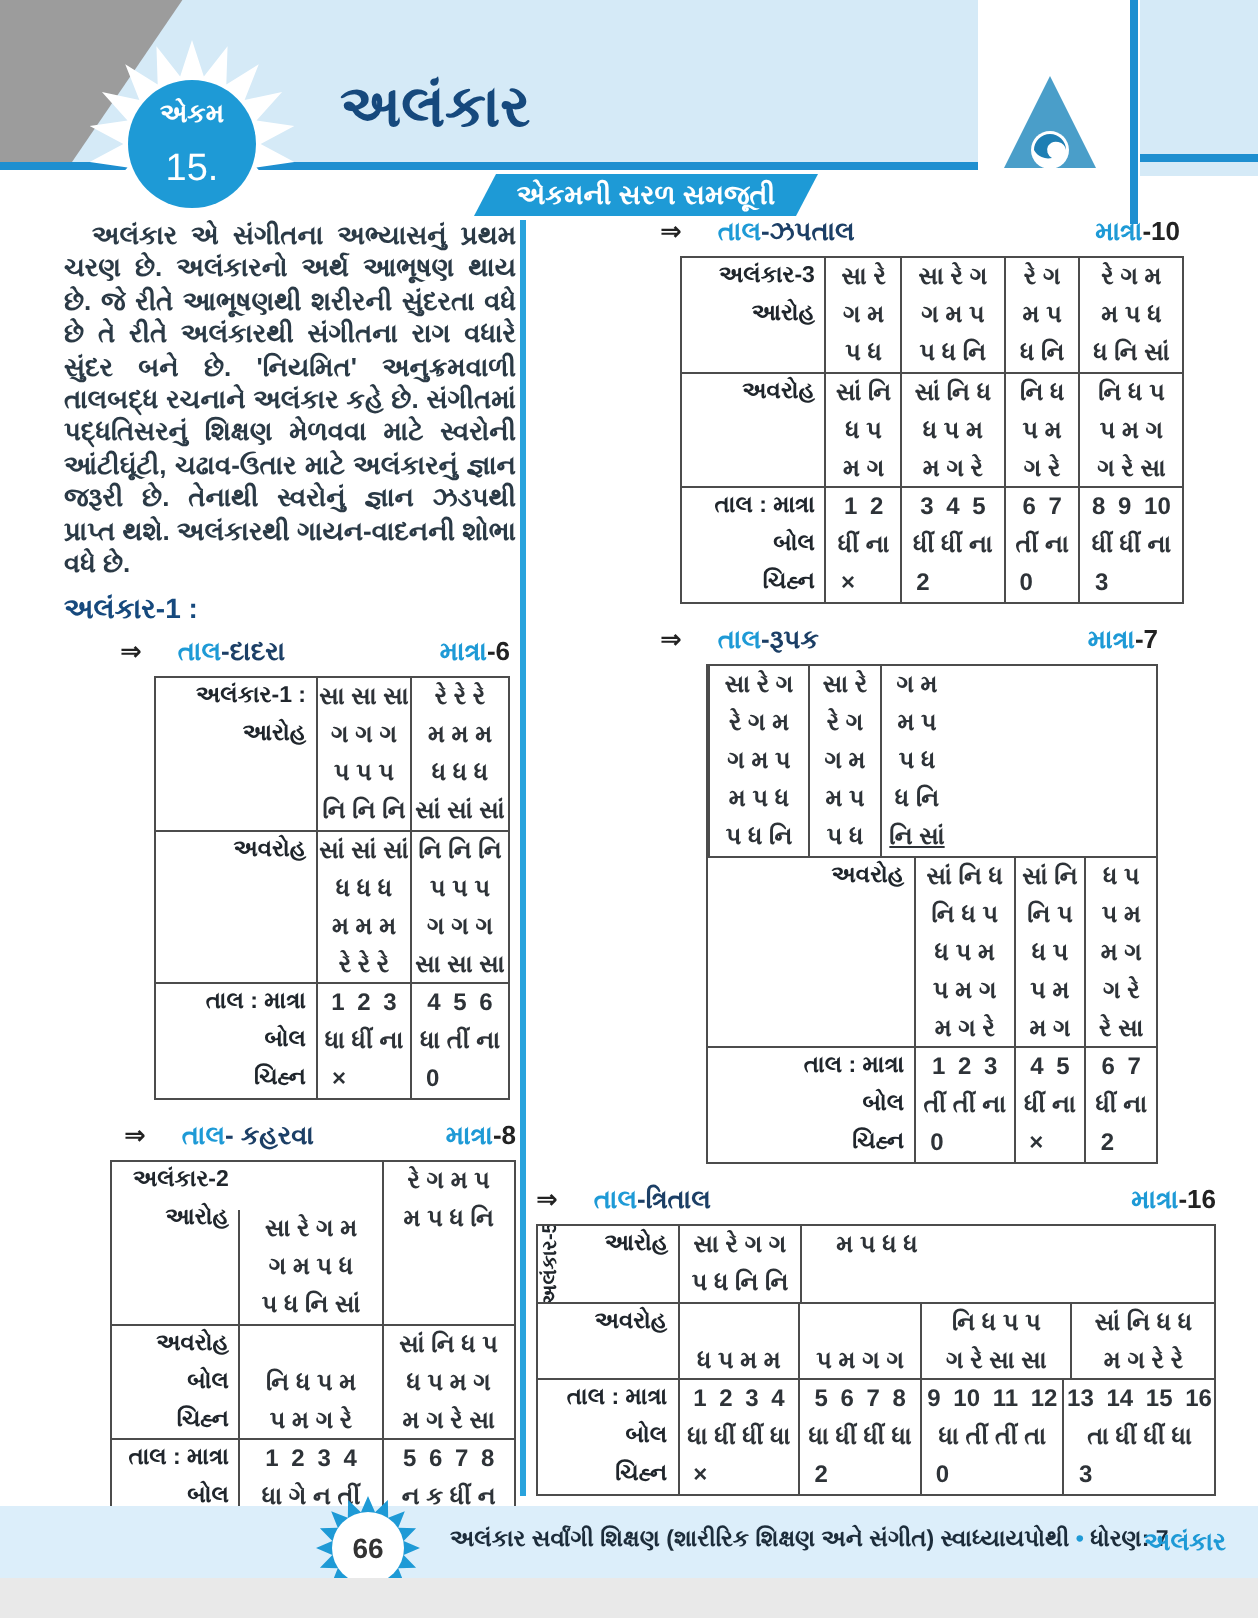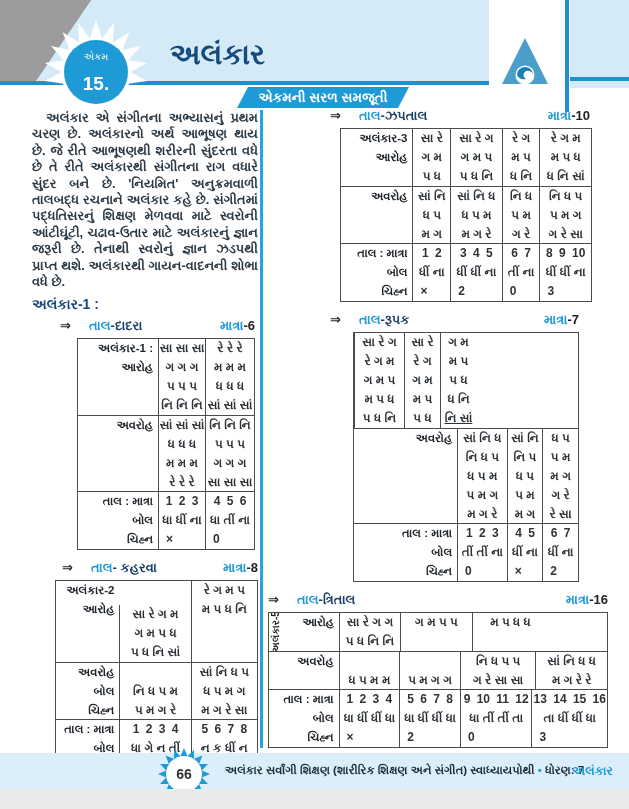--- a/index.html
+++ b/index.html
@@ -7,22 +7,22 @@
         font-family:"Liberation Sans","DejaVu Sans",sans-serif;}
   
   .hdr-band{position:absolute;left:0;top:0;width:489px;height:81px;background:#d5eaf7;}
   .gray-corner{position:absolute;left:0;top:0;width:120px;height:81px;background:#9c9c9c;
         clip-path:polygon(0 0,76% 0,30% 100%,0 100%);}
   .hdr-line{position:absolute;left:0;top:81px;width:489px;height:4px;background:#1e8fd0;}
   .unit-burst{position:absolute;left:44px;top:20px;width:104px;height:104px;background:#ffffff;}
   .unit-circle{position:absolute;left:64px;top:40px;width:64px;height:64px;border-radius:50%;
         background:#1e9ad6;color:#fff;display:flex;flex-direction:column;align-items:center;
         justify-content:center;line-height:1;}
-  .unit-circle .u1{font-size:10px;font-weight:normal;}
-  .unit-circle .u2{font-size:19px;font-weight:bold;margin-top:12px;}
+  .unit-circle .u1{font-size:13px;font-weight:bold;}
+  .unit-circle .u2{font-size:19px;font-weight:normal;margin-top:12px;}
   .page-title{position:absolute;left:170px;top:38px;font-size:29px;font-weight:bold;color:#16497d;}
   .right-panel{position:absolute;left:570px;top:0;width:59px;height:88px;background:#d5eaf7;}
   .right-hline{position:absolute;left:570px;top:77px;width:59px;height:4px;background:#1e8fd0;}
   .right-vline{position:absolute;left:565px;top:0;width:4px;height:112px;background:#1e8fd0;}
   .logo{position:absolute;left:500px;top:36px;}
   .banner-outer{position:absolute;left:234px;top:85px;width:178px;height:25px;background:#fff;
         clip-path:polygon(12px 0,100% 0,calc(100% - 12px) 100%,0 100%);}
   .banner-inner{position:absolute;left:237px;top:87px;width:172px;height:21px;background:#1e9ad6;
         clip-path:polygon(11px 0,100% 0,calc(100% - 11px) 100%,0 100%);
         display:flex;align-items:center;justify-content:center;color:#fff;
@@ -397,24 +397,20 @@
           <div class="sidelabel" style="width: 16px; height: 38px;">
             <span class="rot">અલંકાર-5</span>
           </div>
           <div class="labelcol" style="width: 54px;">
             <div class="ln" style="height: 19px; line-height: 19px;">આરોહ</div>
           </div>
           <div class="notecol" style="width: 61px;">
             <div class="ln" style="height: 19px; line-height: 19px;">સા રે ગ ગ</div>
             <div class="ln" style="height: 19px; line-height: 19px;">પ ધ નિ નિ</div>
           </div>
-          <div class="notecol" style="width: 72px;">
-            <div class="ln" style="height: 19px; line-height: 19px;">ગ મ પ પ</div>
-            <div class="ln" style="height: 19px; line-height: 19px;"></div>
-          </div>
           <div class="notecol" style="width: 76px;">
             <div class="ln" style="height: 19px; line-height: 19px;">મ પ ધ ધ</div>
             <div class="ln" style="height: 19px; line-height: 19px;"></div>
           </div>
         </div>
         <div class="sec notes" style="min-height: 38px;">
           <div class="labelcol" style="width: 70px;">
             <div class="ln" style="height: 19px; line-height: 19px;">અવરોહ</div>
           </div>
           <div class="notecol" style="width: 61px;">

